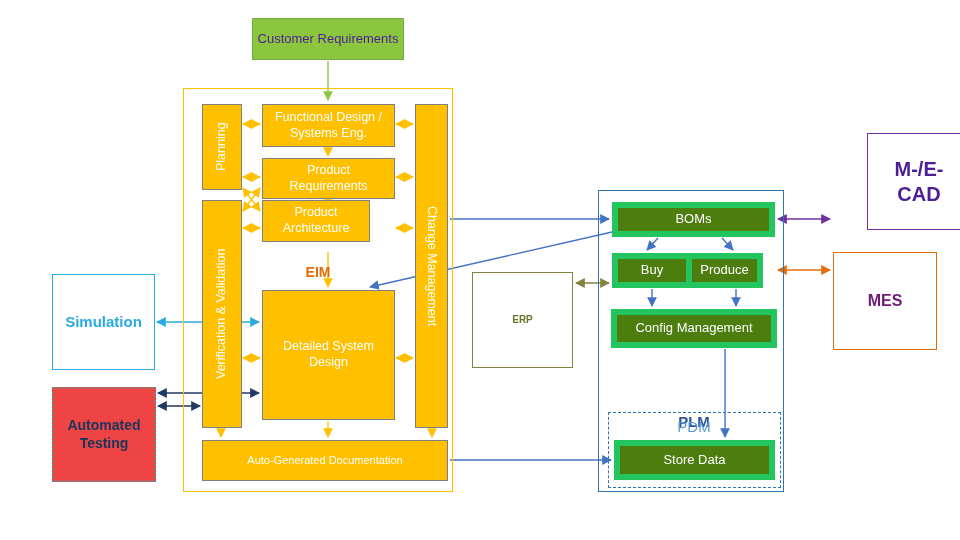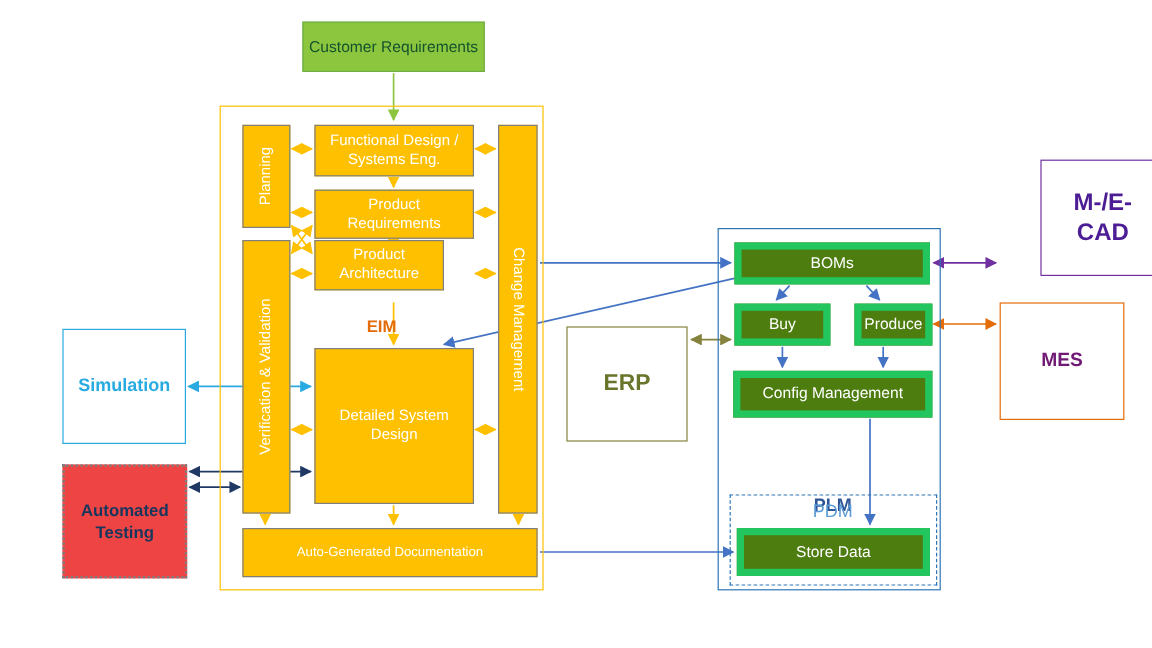--- a/index.html
+++ b/index.html
@@ -4,29 +4,29 @@
 <style>
   html,body{margin:0;padding:0;background:#fff;}
   .canvas{position:relative;width:960px;height:540px;background:#ffffff;overflow:hidden;
           font-family:"Liberation Sans",sans-serif;}
   #edge-layer{position:absolute;left:0;top:0;z-index:0;}
   .node{position:absolute;box-sizing:border-box;display:flex;align-items:center;justify-content:center;
         text-align:center;z-index:2;line-height:1.25;}
   .container{position:absolute;box-sizing:border-box;z-index:1;background:transparent;}
   .ylw{background:#FFC000;border:1.5px solid #7F7F7F;color:#ffffff;font-size:12.5px;}
   .blu{background:#4d7c0f;border:6px solid #22c55e;color:#ffffff;font-size:13px;}
-  .grn{background:#8CC63F;border:1.5px solid #70AD47;color:#14532d;font-size:13px;}
+  .grn{background:#8CC63F;border:1.5px solid #70AD47;color:#4c1d95;font-size:13px;}
   .vup{writing-mode:vertical-rl;transform:rotate(180deg);}
   .vdn{writing-mode:vertical-rl;}
   .outline-eim{border:1.5px solid #FFC000;}
   .outline-plm{border:1.5px solid #2E75B6;}
   .outline-pdm{border:1.5px dashed #2E75B6;}
   .outline-sim{border:1.5px solid #29ABE2;color:#29ABE2;font-weight:bold;font-size:15px;background:#fff;}
   .outline-test{border:2px dotted #7F7F7F;color:#17365D;font-weight:bold;font-size:14px;background:#ef4444;}
-  .outline-erp{border:1.5px solid #85823E;color:#69752B;font-weight:bold;font-size:19px;background:#fff;}
+  .outline-erp{border:1.5px solid #85823E;color:#69752B;font-weight:bold;font-size:10px;background:#fff;}
   .outline-cad{border:1.5px solid #7030A0;color:#4c1d95;font-weight:bold;font-size:20px;background:#fff;margin-left:34px;}
   .outline-mes{border:1.5px solid #E36C09;color:#701a75;font-weight:bold;font-size:16px;background:#fff;}
   .lbl{position:absolute;z-index:2;display:flex;align-items:center;justify-content:center;text-align:center;}
   .lbl-eim{color:#E36C09;font-weight:bold;font-size:14px;}
   .lbl-plm{color:#2F5597;font-weight:bold;font-size:15px;margin-top:40px;}
   .lbl-pdm{color:#5B9BD5;font-size:15px;}
 </style>
 </head>
 <body>
 
@@ -111,21 +111,21 @@
   <div class="lbl lbl-plm" style="left:644px;top:370px;width:100px;height:22px">PLM</div>
   <div class="lbl lbl-pdm" style="left:644px;top:415px;width:100px;height:22px">PDM</div>
 
   <div class="node outline-sim" style="left:52px;top:274px;width:103px;height:96px">Simulation</div>
   <div class="node outline-test" style="left:52px;top:387px;width:104px;height:95px;padding:0 10px">Automated Testing</div>
 
   <div class="node outline-erp" style="left:472px;top:272px;width:101px;height:96px">ERP</div>
 
   <div class="node blu" style="left:612px;top:202px;width:163px;height:35px">BOMs</div>
   <div class="node blu" style="left:612px;top:253px;width:80px;height:35px">Buy</div>
-  <div class="node blu" style="left:712px;top:253px;width:65px;height:35px">Produce</div>
+  <div class="node blu" style="left:686px;top:253px;width:77px;height:35px">Produce</div>
   <div class="node blu" style="left:611px;top:309px;width:166px;height:39px">Config Management</div>
   <div class="node blu" style="left:614px;top:440px;width:161px;height:40px">Store Data</div>
 
   <div class="node outline-cad" style="left:833px;top:133px;width:104px;height:97px">
     <span style="display:inline-block;width:58px">M-/E-CAD</span>
   </div>
   <div class="node outline-mes" style="left:833px;top:252px;width:104px;height:98px">MES</div>
 
 </div>
 

